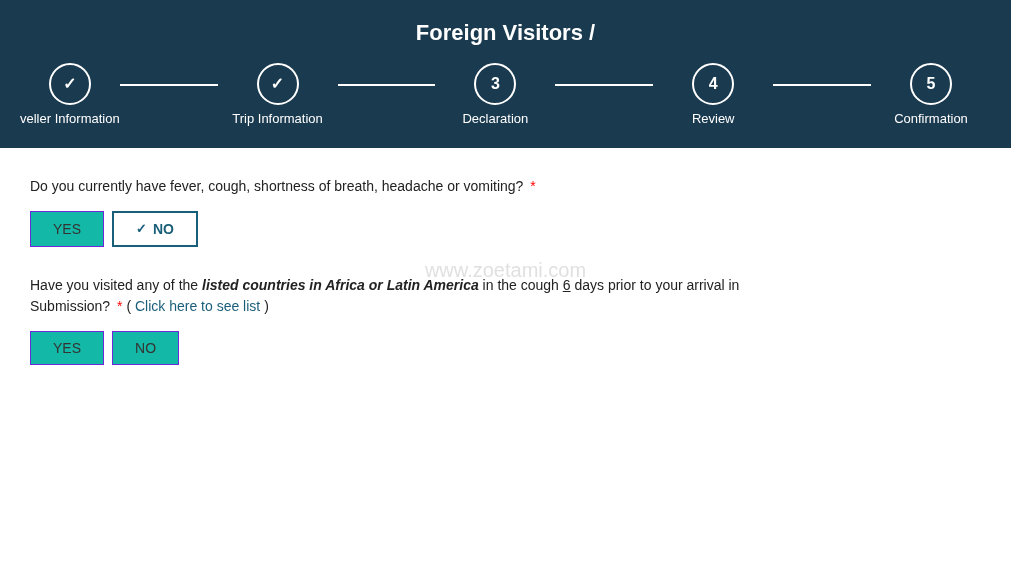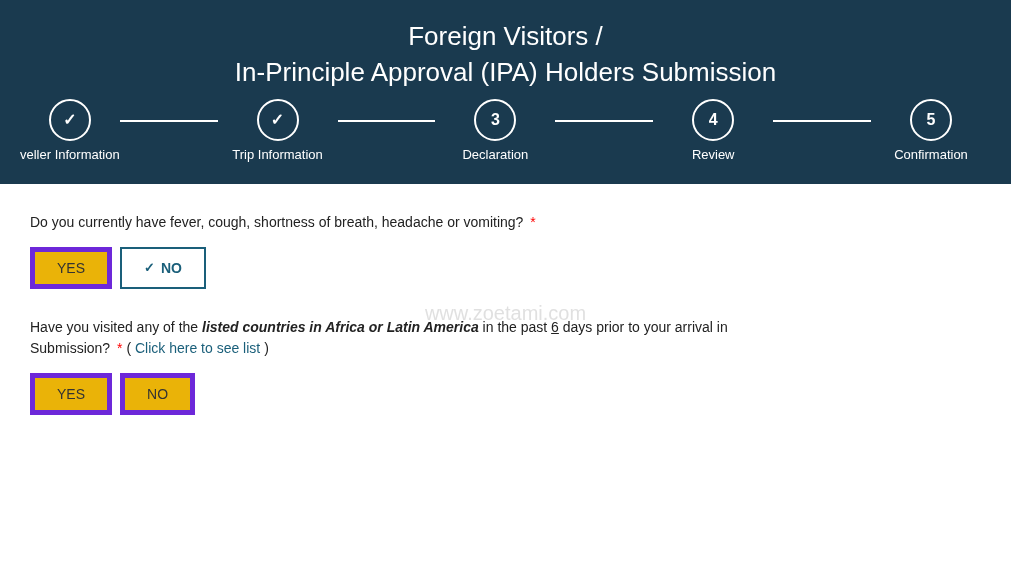--- a/index.html
+++ b/index.html
@@ -6,24 +6,24 @@
     body { font-family: Arial, sans-serif; font-size: 14px; background: #fff; width: 1011px; }
 
     
     .header {
       background-color: #1a3a4f;
       color: #fff;
       text-align: center;
       padding: 18px 20px 0 20px;
     }
     .header h1 {
-      font-size: 26px;
-      font-weight: normal;
+      font-size: 22px;
+      font-weight: bold;
       line-height: 1.4;
-      margin-bottom: 8px;
+      margin-bottom: 14px;
     }
 
     
     .stepper {
       display: flex;
       align-items: flex-start;
       justify-content: center;
       padding-bottom: 18px;
       position: relative;
     }
@@ -128,22 +128,22 @@
       color: #1a5f7a;
       text-decoration: none;
     }
 
     .btn-group {
       display: flex;
       gap: 0;
     }
     .btn-option {
       padding: 8px 22px;
-      border: 5px solid #6d28d9;
-      background: #eab308;
+      border: 1px solid #6d28d9;
+      background: #14b8a6;
       font-size: 14px;
       cursor: pointer;
       color: #333;
       font-weight: normal;
     }
     .btn-option:first-child {
       margin-right: 8px;
     }
     .btn-option.selected {
       border: 2px solid #1a5f7a;
@@ -162,21 +162,20 @@
     .content-wrapper {
       position: relative;
     }
   </style>
 </head>
 <body>
 
 <div class="header">
   <h1>
     <span>Foreign Visitors /</span><br>
-    <span>In-Principle Approval (IPA) Holders Submission</span>
   </h1>
 
   <div class="stepper">
 
     <div class="step step-left">
       <div class="step-circle completed">✓</div>
       <div class="step-label">veller Information</div>
     </div>
 
     <div class="step-connector"></div>
@@ -226,21 +225,21 @@
           <span class="checkmark">✓</span>
           <span>NO</span>
         </button>
       </div>
     </div>
 
     <div class="question-block">
       <div class="question-text">
         <span>Have you visited any of the </span>
         <strong>listed countries in Africa or Latin America</strong>
-        <span> in the past </span>
+        <span> in the cough </span>
         <u>6</u>
         <span> days prior to your arrival in</span><br>
         <span>Submission?</span>
         <span class="required">*</span>
         <span> (</span>
         <a href="#">Click here to see list</a>
         <span>)</span>
       </div>
       <div class="btn-group">
         <button class="btn-option">YES</button>

